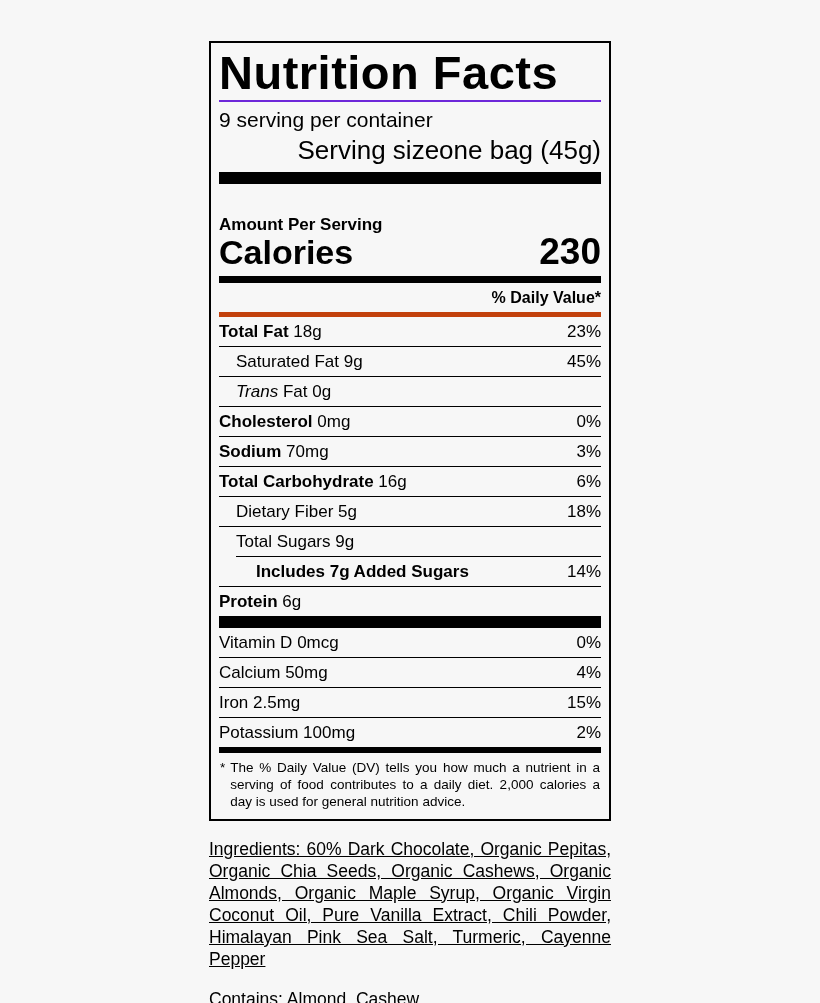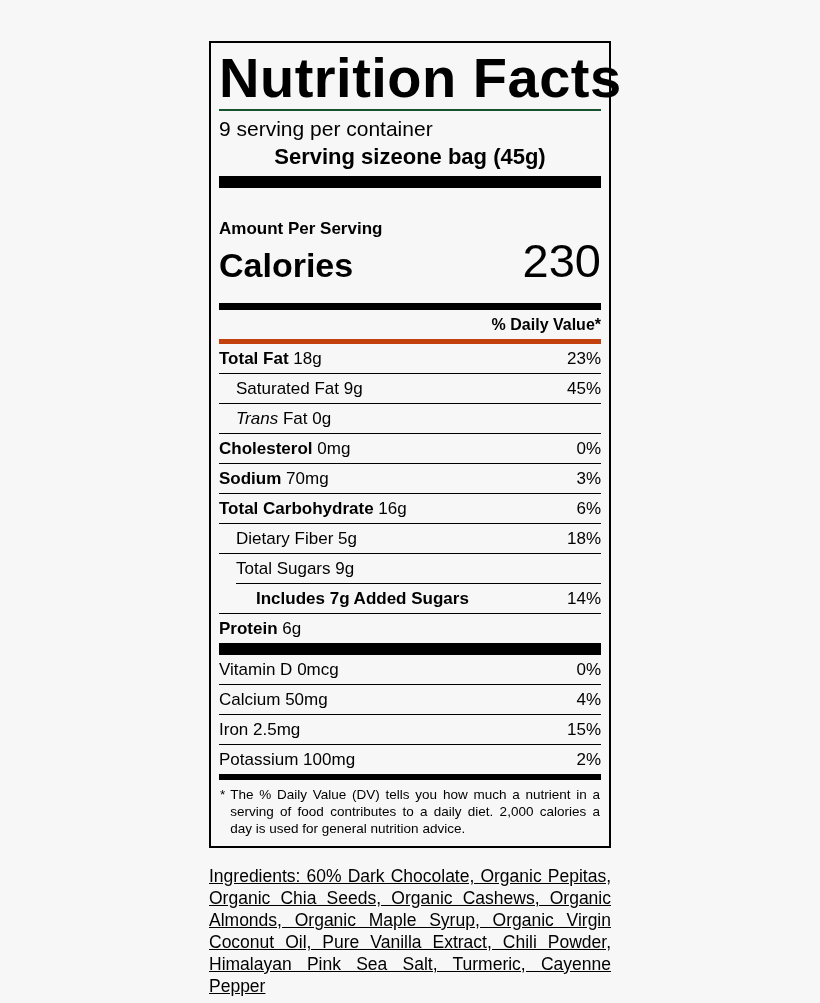--- a/index.html
+++ b/index.html
@@ -19,44 +19,44 @@
   }
   .nf {
     box-sizing: border-box;
     width: 402px;
     margin: 0 auto;
     border: 2px solid #000;
     padding: 5px 8px 8px 8px;
     background: #f7f7f7;
   }
   .nf-title {
-    font-size: 56px;
+    font-size: 47px;
     font-weight: bold;
     letter-spacing: 0.5px;
     line-height: 1.04;
     padding: 1px 0 2px 0;
-    border-bottom: 2px solid #14532d;
+    border-bottom: 2px solid #6d28d9;
     white-space: nowrap;
   }
   .serving-line { font-size: 21px; padding: 6px 0 0 0; }
   .serving-size {
-    display: flex; justify-content: center;
-    font-weight: bold; font-size: 22px;
+    display: flex; justify-content: flex-end;
+    font-weight: normal; font-size: 26px;
     padding: 3px 0 6px 0;
   }
   .bar-thick { height: 12px; background: #000; }
   .bar-med   { height: 7px;  background: #000; }
   .bar-small { height: 6px;  background: #000; }
   .aps { font-weight: bold; font-size: 17px; padding: 7px 0 0 0; margin-top: 24px; }
   .cal-row {
     display: flex; justify-content: space-between; align-items: baseline;
-    padding: 0 0 19px 0;
+    padding: 0 0 5px 0;
   }
   .cal-label { font-size: 34px; font-weight: bold; line-height: 1.05; }
-  .cal-value { font-size: 47px; font-weight: normal; line-height: 0.92; }
+  .cal-value { font-size: 37px; font-weight: bold; line-height: 0.92; }
   .dv-header {
     text-align: right; font-weight: bold; font-size: 16px;
     padding: 6px 0 5px 0; border-bottom: 5px solid #c2410c;
   }
   .row {
     display: flex; justify-content: space-between; align-items: baseline;
     font-size: 17px; padding: 5px 0 4px 0;
     border-bottom: 1px solid #000;
     gap: 32px;
   }

